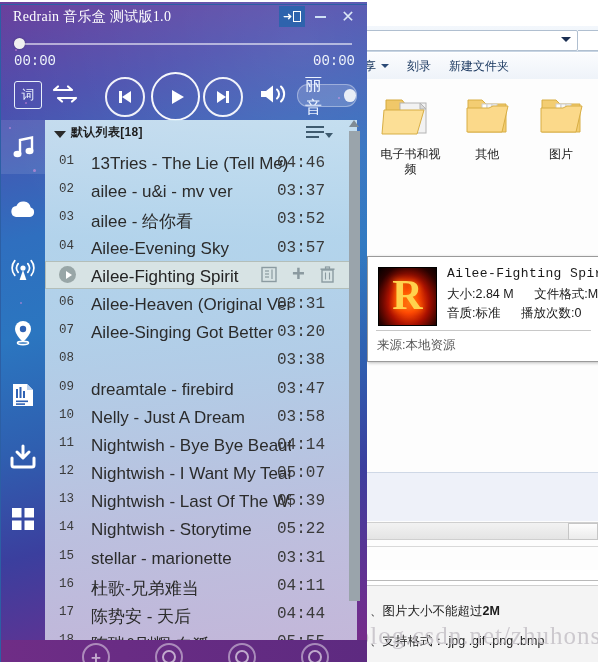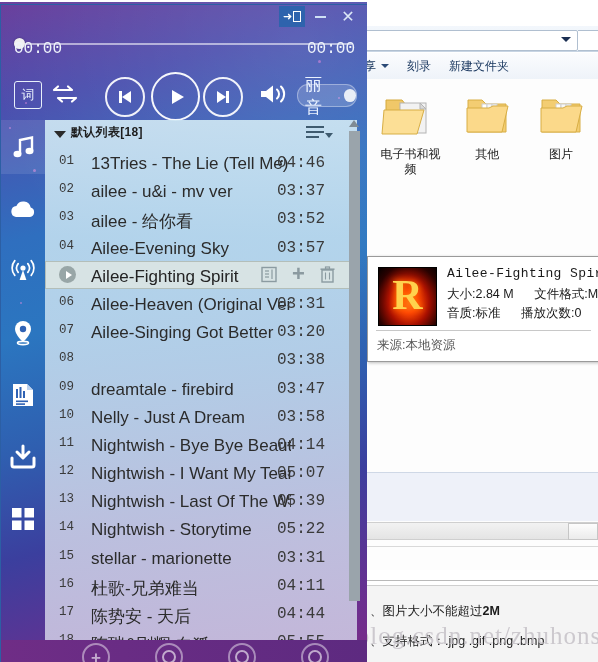--- a/index.html
+++ b/index.html
@@ -136,21 +136,21 @@
   .winbtn.mini .m-ico{display:flex;align-items:center;gap:1px;}
   .winbtn.mini .arr{font-size:11px;line-height:1;color:#fff;}
   .winbtn.mini .bar{width:6px;height:9px;border:1.5px solid #fff;}
   .winbtn .dash{width:11px;height:2px;background:#cfe0f5;}
   .winbtn .x{font-size:16px;line-height:1;color:#dbe7f6;font-family:"Liberation Sans",sans-serif;}
 
   
   .pl-seek{position:absolute;left:14px;top:40px;width:338px;height:4px;}
   .pl-seek .track{position:absolute;left:0;top:1px;width:338px;height:2px;background:rgba(255,255,255,.55);}
   .pl-seek .knob{position:absolute;left:0px;top:-4px;width:11px;height:11px;border-radius:50%;background:#f0f0f0;box-shadow:0 0 2px rgba(0,0,0,.35);}
-  .pl-time{position:absolute;top:38px;font-size:16px;color:#eef4fb;font-family:"Liberation Mono", monospace;}
+  .pl-time{position:absolute;top:51px;font-size:14px;color:#eef4fb;font-family:"Liberation Mono", monospace;}
   .pl-time.l{left:14px;}
   .pl-time.r{right:12px;}
 
   
   .pl-ctrls{position:absolute;left:0;top:70px;width:367px;height:48px;}
   .ci{position:absolute;display:flex;align-items:center;justify-content:center;color:#fff;}
   .lyric-btn{left:14px;top:9px;width:26px;height:26px;border:1.5px solid #e8f0fb;border-radius:3px;font-size:13px;color:#eaf2fd;}
   .repeat-btn{left:52px;top:12px;width:26px;height:20px;}
   .prev-btn{left:105px;top:5px;width:36px;height:36px;border:2px solid rgba(255,255,255,.92);border-radius:50%;}
   .play-btn{left:151px;top:0px;width:45px;height:45px;border:2px solid rgba(255,255,255,.95);border-radius:50%;}
@@ -350,20 +350,21 @@
   <span class="speck" style="left:318px;top:58px;width:3px;height:3px;"></span>
   <span class="speck" style="left:338px;top:95px;width:2px;height:2px;"></span>
   <span class="speck" style="left:25px;top:100px;width:2px;height:2px;"></span>
   <span class="speck" style="left:15px;top:47px;width:2px;height:2px;"></span>
   <span class="speck" style="left:33px;top:167px;width:3px;height:3px;"></span>
   <span class="speck" style="left:20px;top:300px;width:2px;height:2px;"></span>
   <span class="speck" style="left:9px;top:125px;width:2px;height:2px;"></span>
   <span class="speck" style="left:300px;top:22px;width:2px;height:2px;"></span>
 
   <div class="pl-titlebar">
+    <div class="pl-title">Redrain 音乐盒 测试版1.0</div>
     <div class="pl-winbtns">
       <div class="winbtn mini">
         <span class="m-ico">
           <span class="arr">➜</span>
             <span class="bar"></span>
         </span>
       </div>
       <div class="winbtn">
         <span class="dash"></span>
       </div>

